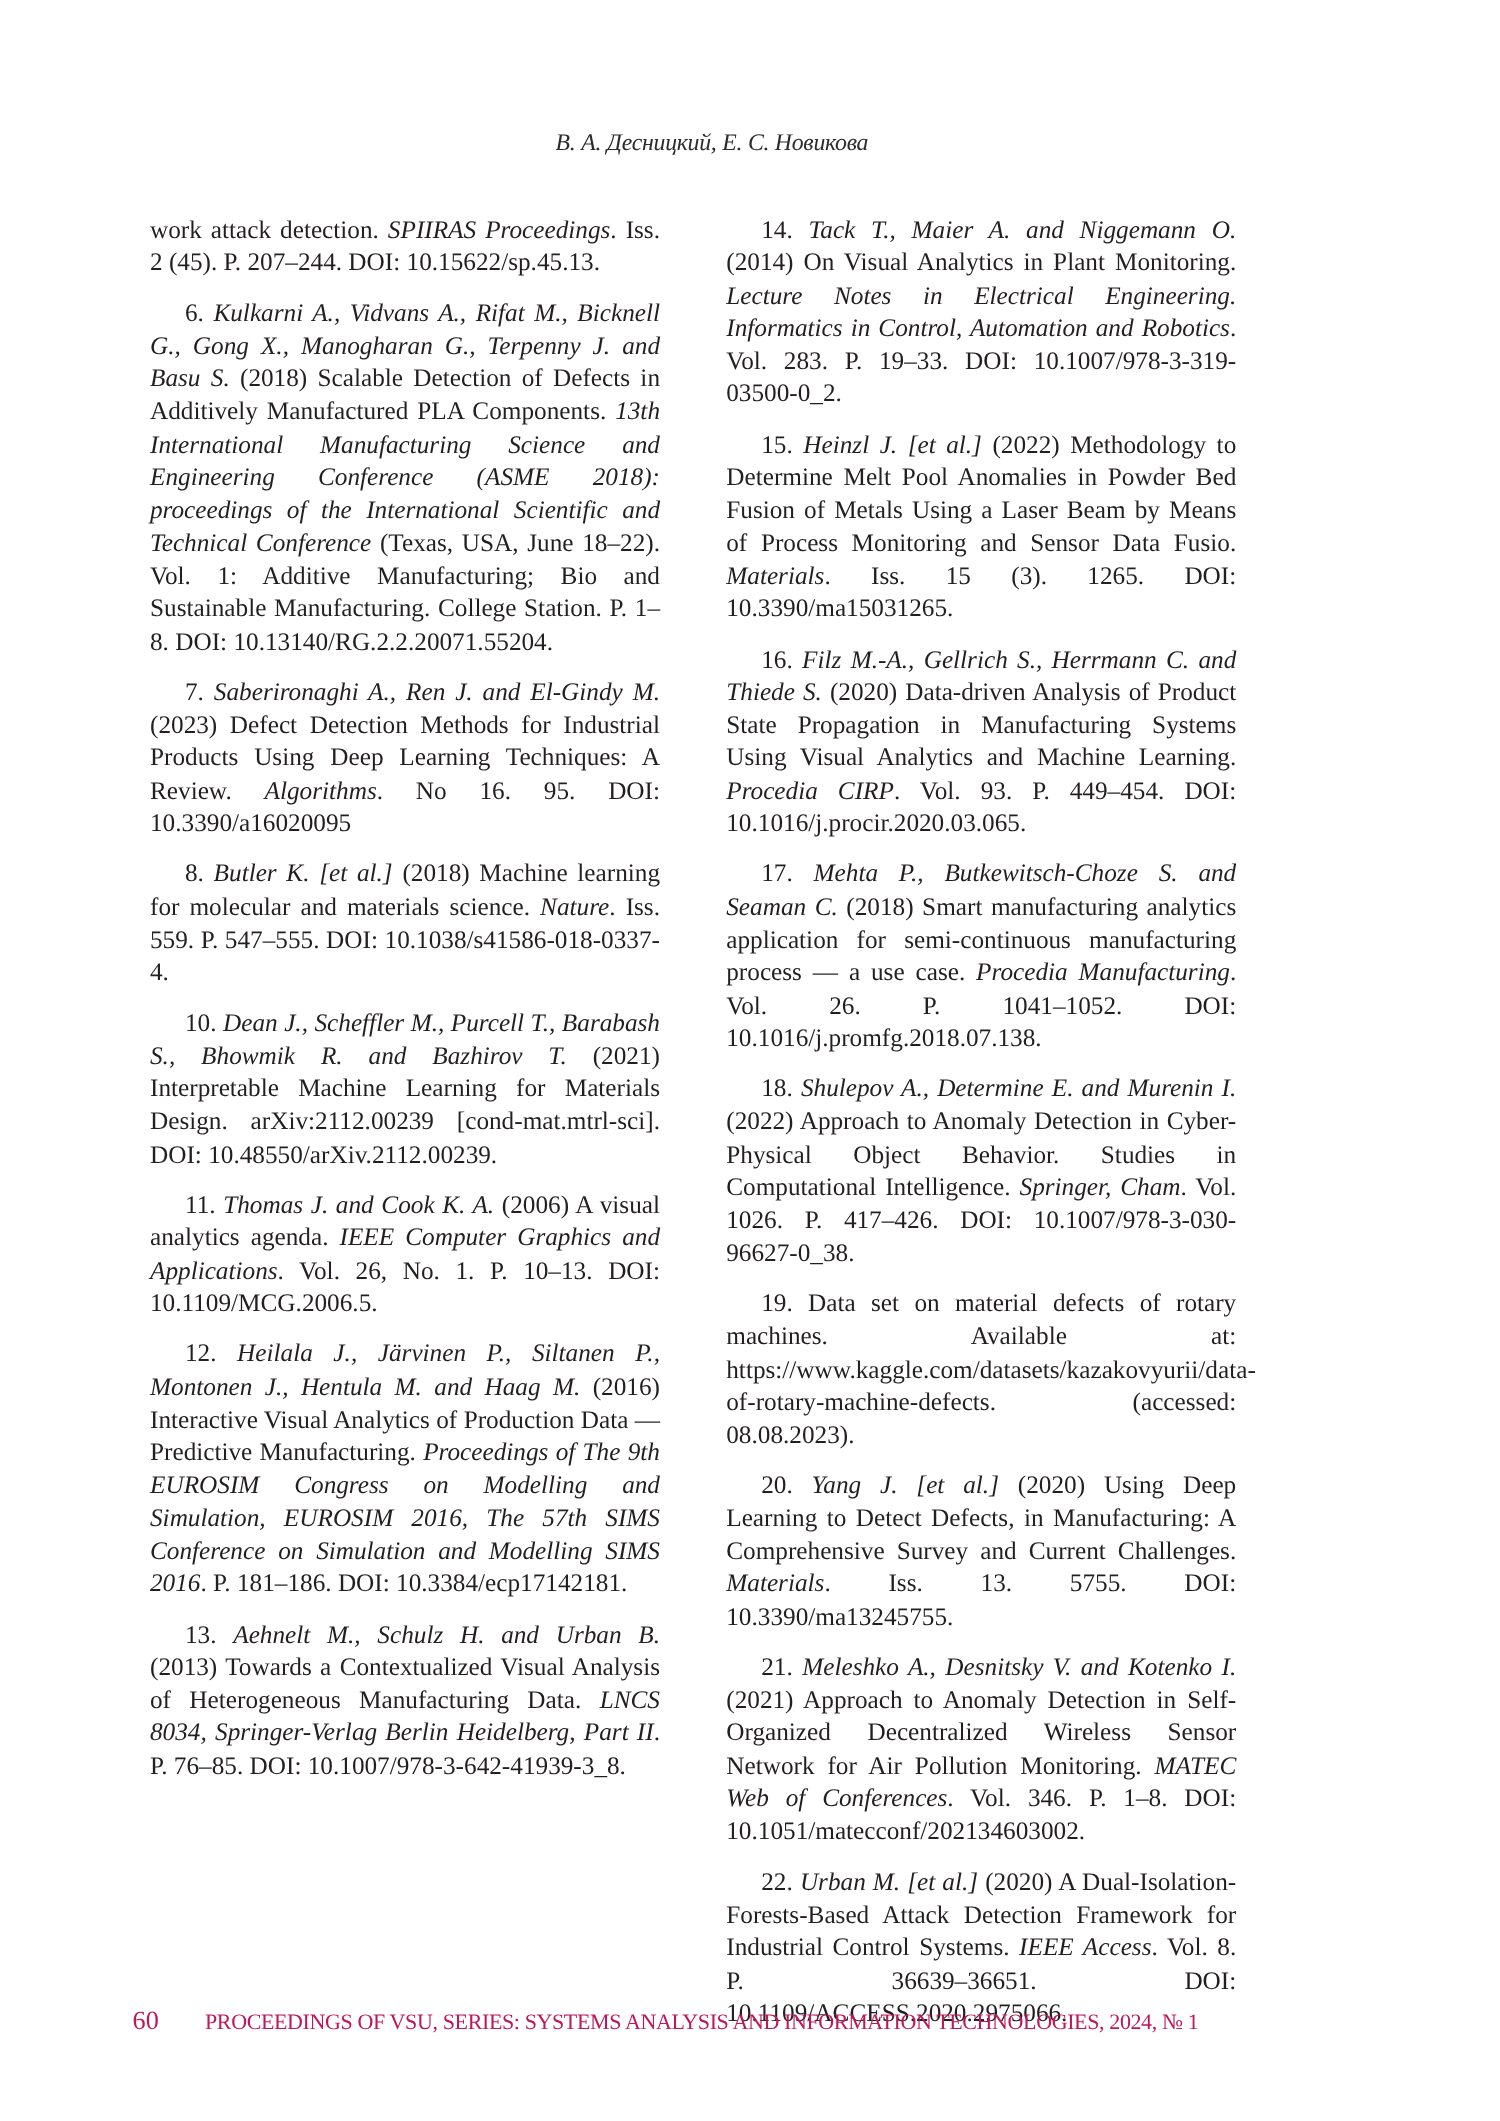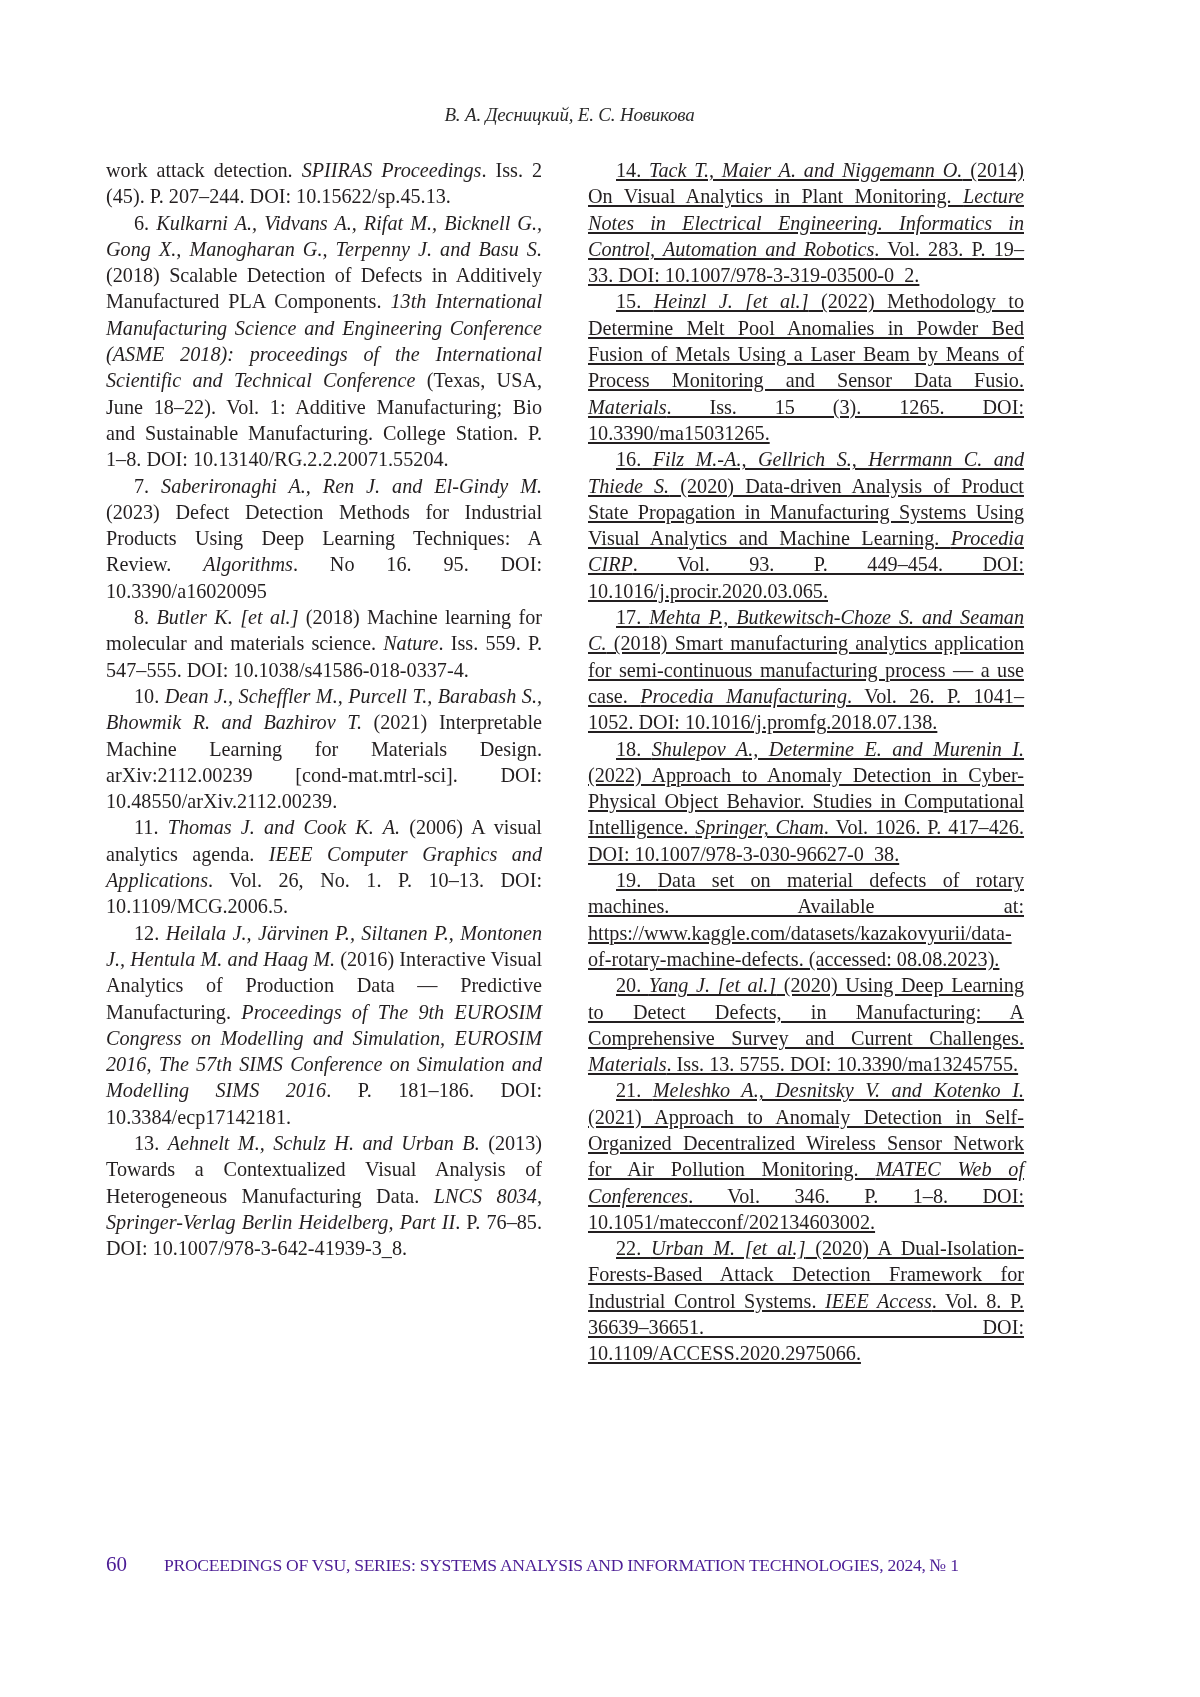--- a/index.html
+++ b/index.html
@@ -3,26 +3,26 @@
 <meta charset="utf-8">
 <style>
   html, body { margin:0; padding:0; background:#ffffff; }
   body { width:1200px; height:1697px; position:relative; overflow:hidden;
          font-family:"Liberation Serif","DejaVu Serif",serif; color:#231f20; }
   .running-head { position:absolute; top:104px; left:0; width:1139px; text-align:center;
                   font-style:italic; font-size:19px; color:#2b2b2b; letter-spacing:-0.2px; }
   .col { position:absolute; top:157px; width:436px; font-size:20.2px; line-height:26.3px;
          text-align:justify; hyphens:manual; }
   .col.left { left:106px; }
-  .col.right { left:588px;text-decoration:underline; }
-  .ref { margin:0; text-indent:0; }
+  .col.right { left:567px; }
+  .ref { margin:14px; text-indent:0; }
   .ref.indent { text-indent:28px; }
   .ref i { font-style:italic; }
-  .footer { position:absolute; top:1552px; left:106px; width:900px; font-size:19px;
-            display:flex; align-items:baseline; color:#4c1d95; }
+  .footer { position:absolute; top:1604px; left:106px; width:900px; font-size:19px;
+            display:flex; align-items:baseline; color:#be185d; }
   .footer .page-num { font-size:21px; width:58px; }
   .footer .journal { letter-spacing:-0.3px; font-size:17.6px; }
 </style>
 </head>
 <body>
 
 <div class="running-head">В. А. Десницкий, Е. С. Новикова</div>
 
 <div class="col left">
     <p class="ref"><span>work attack detection. </span><i>SPIIRAS Proceedings</i><span>. Iss. 2 (45). P. 207–244. DOI: 10.15622/sp.45.13.</span></p>

